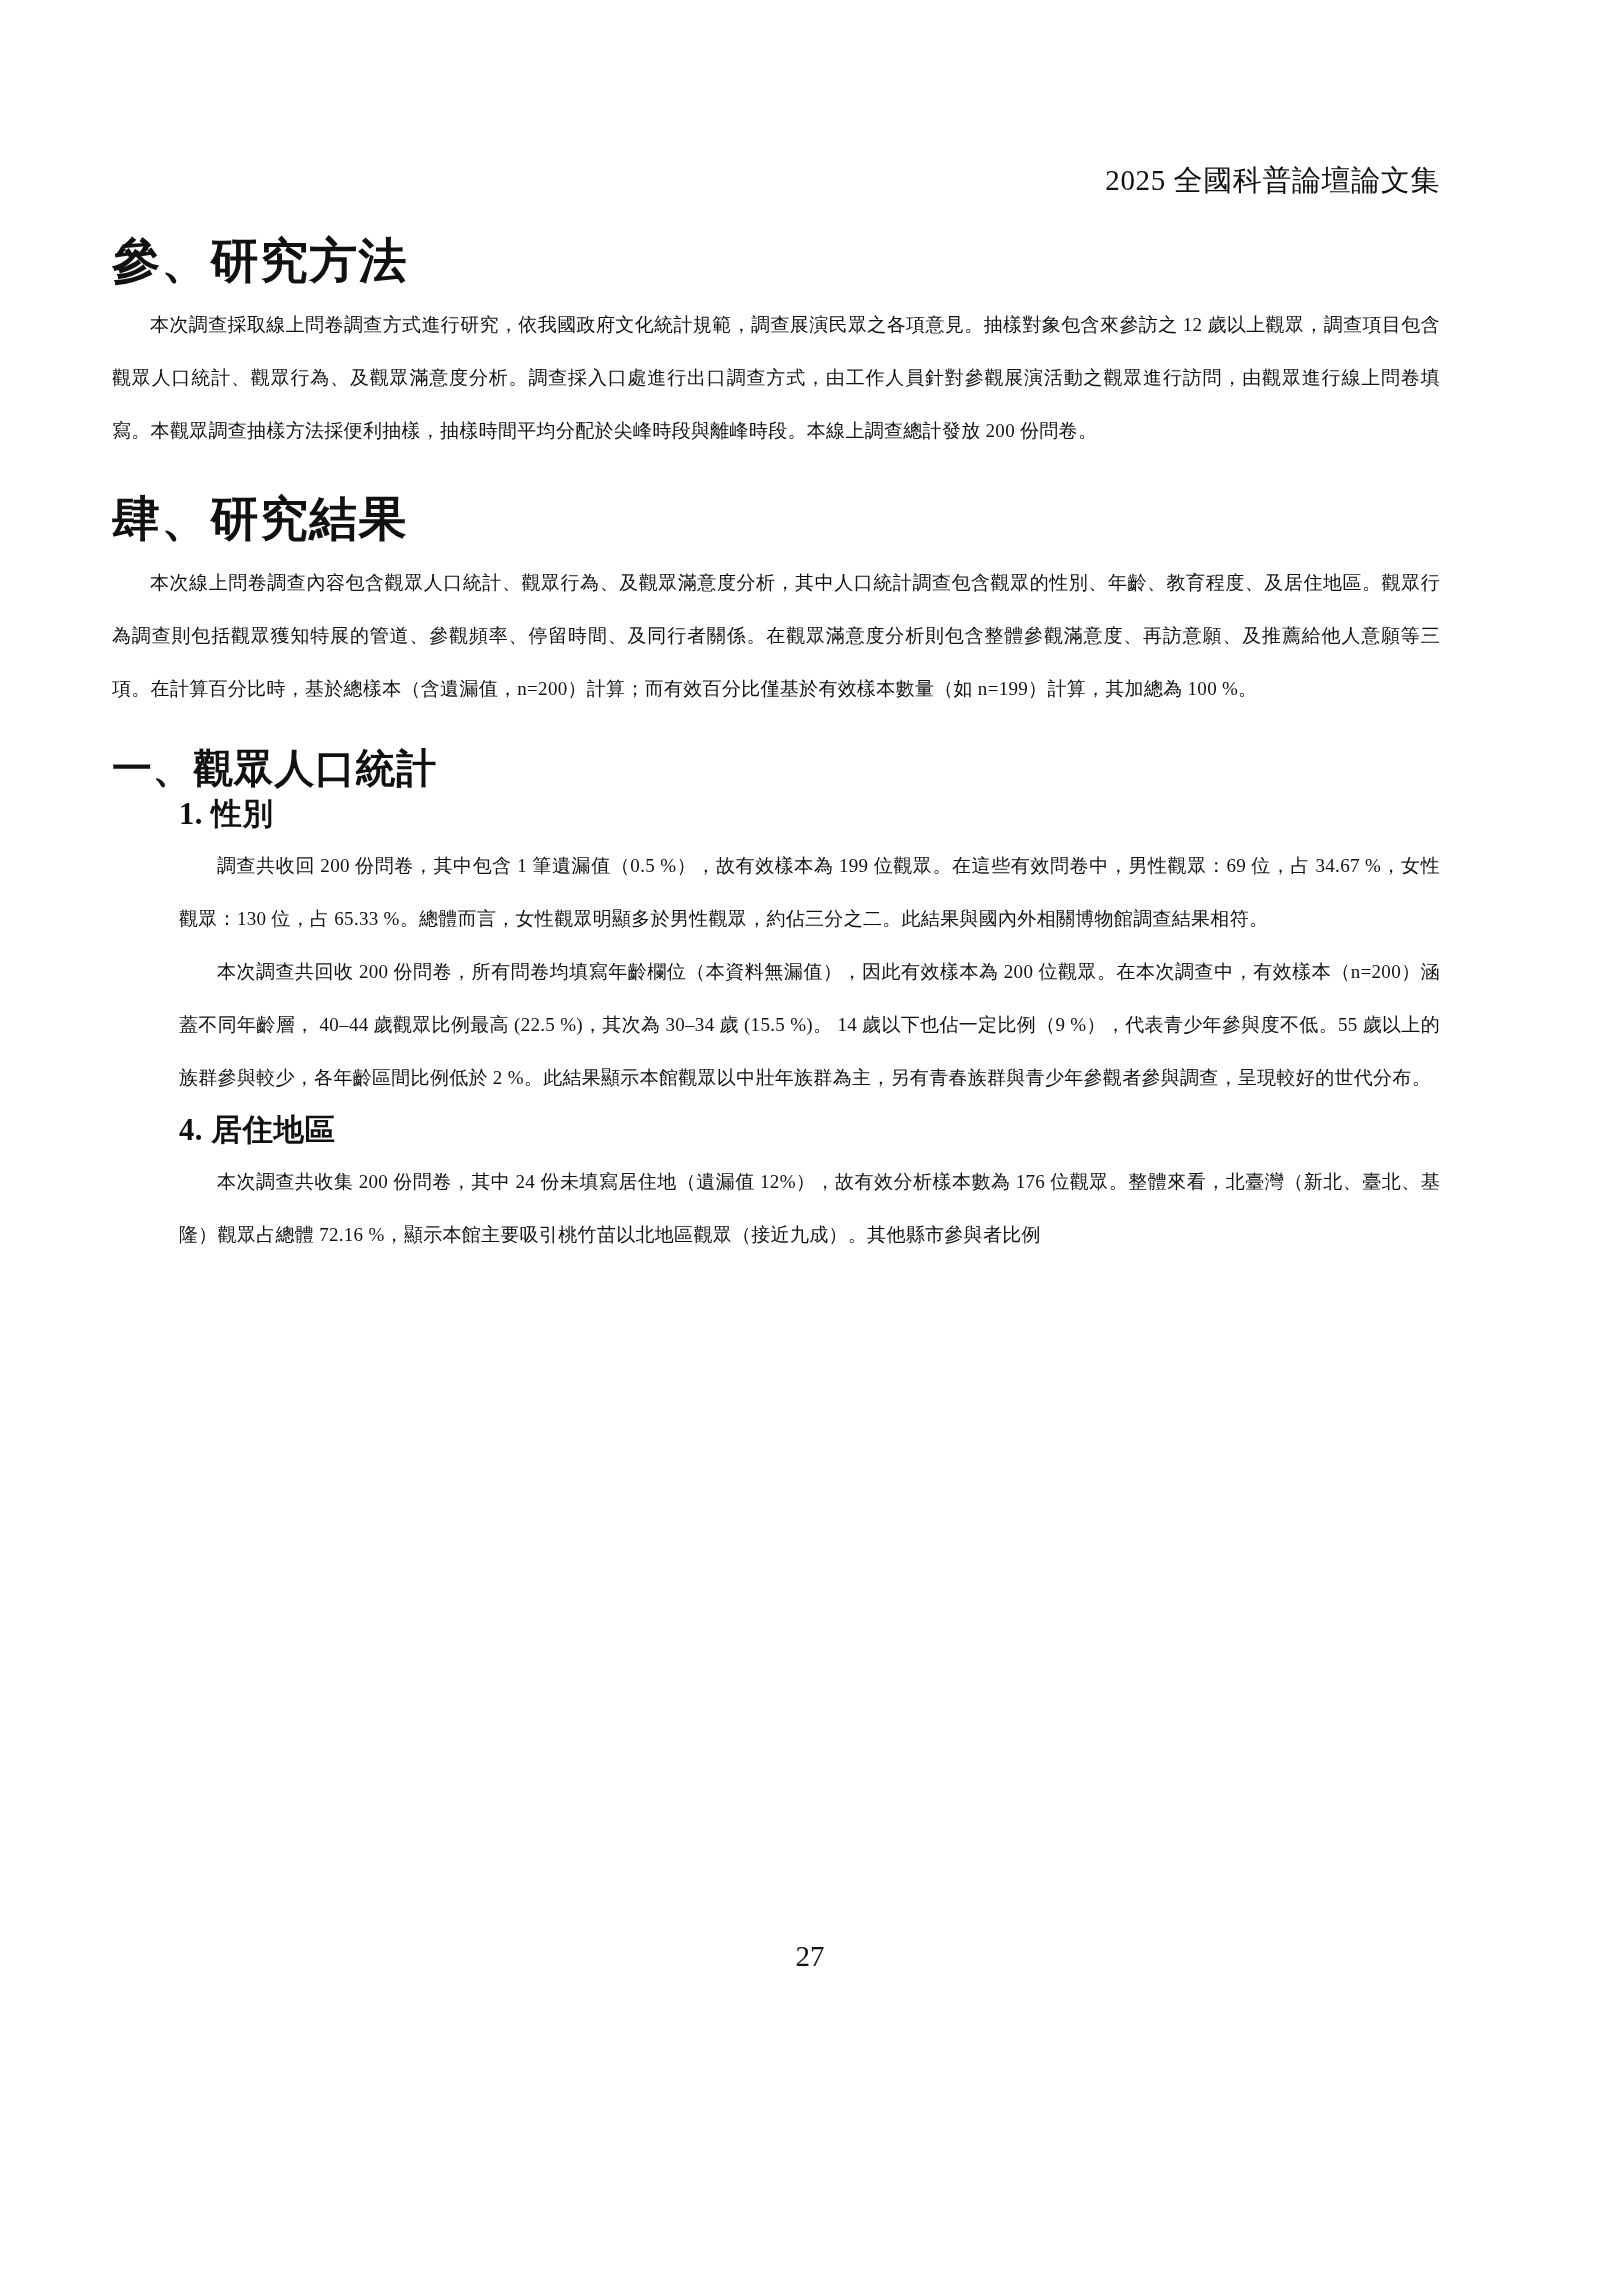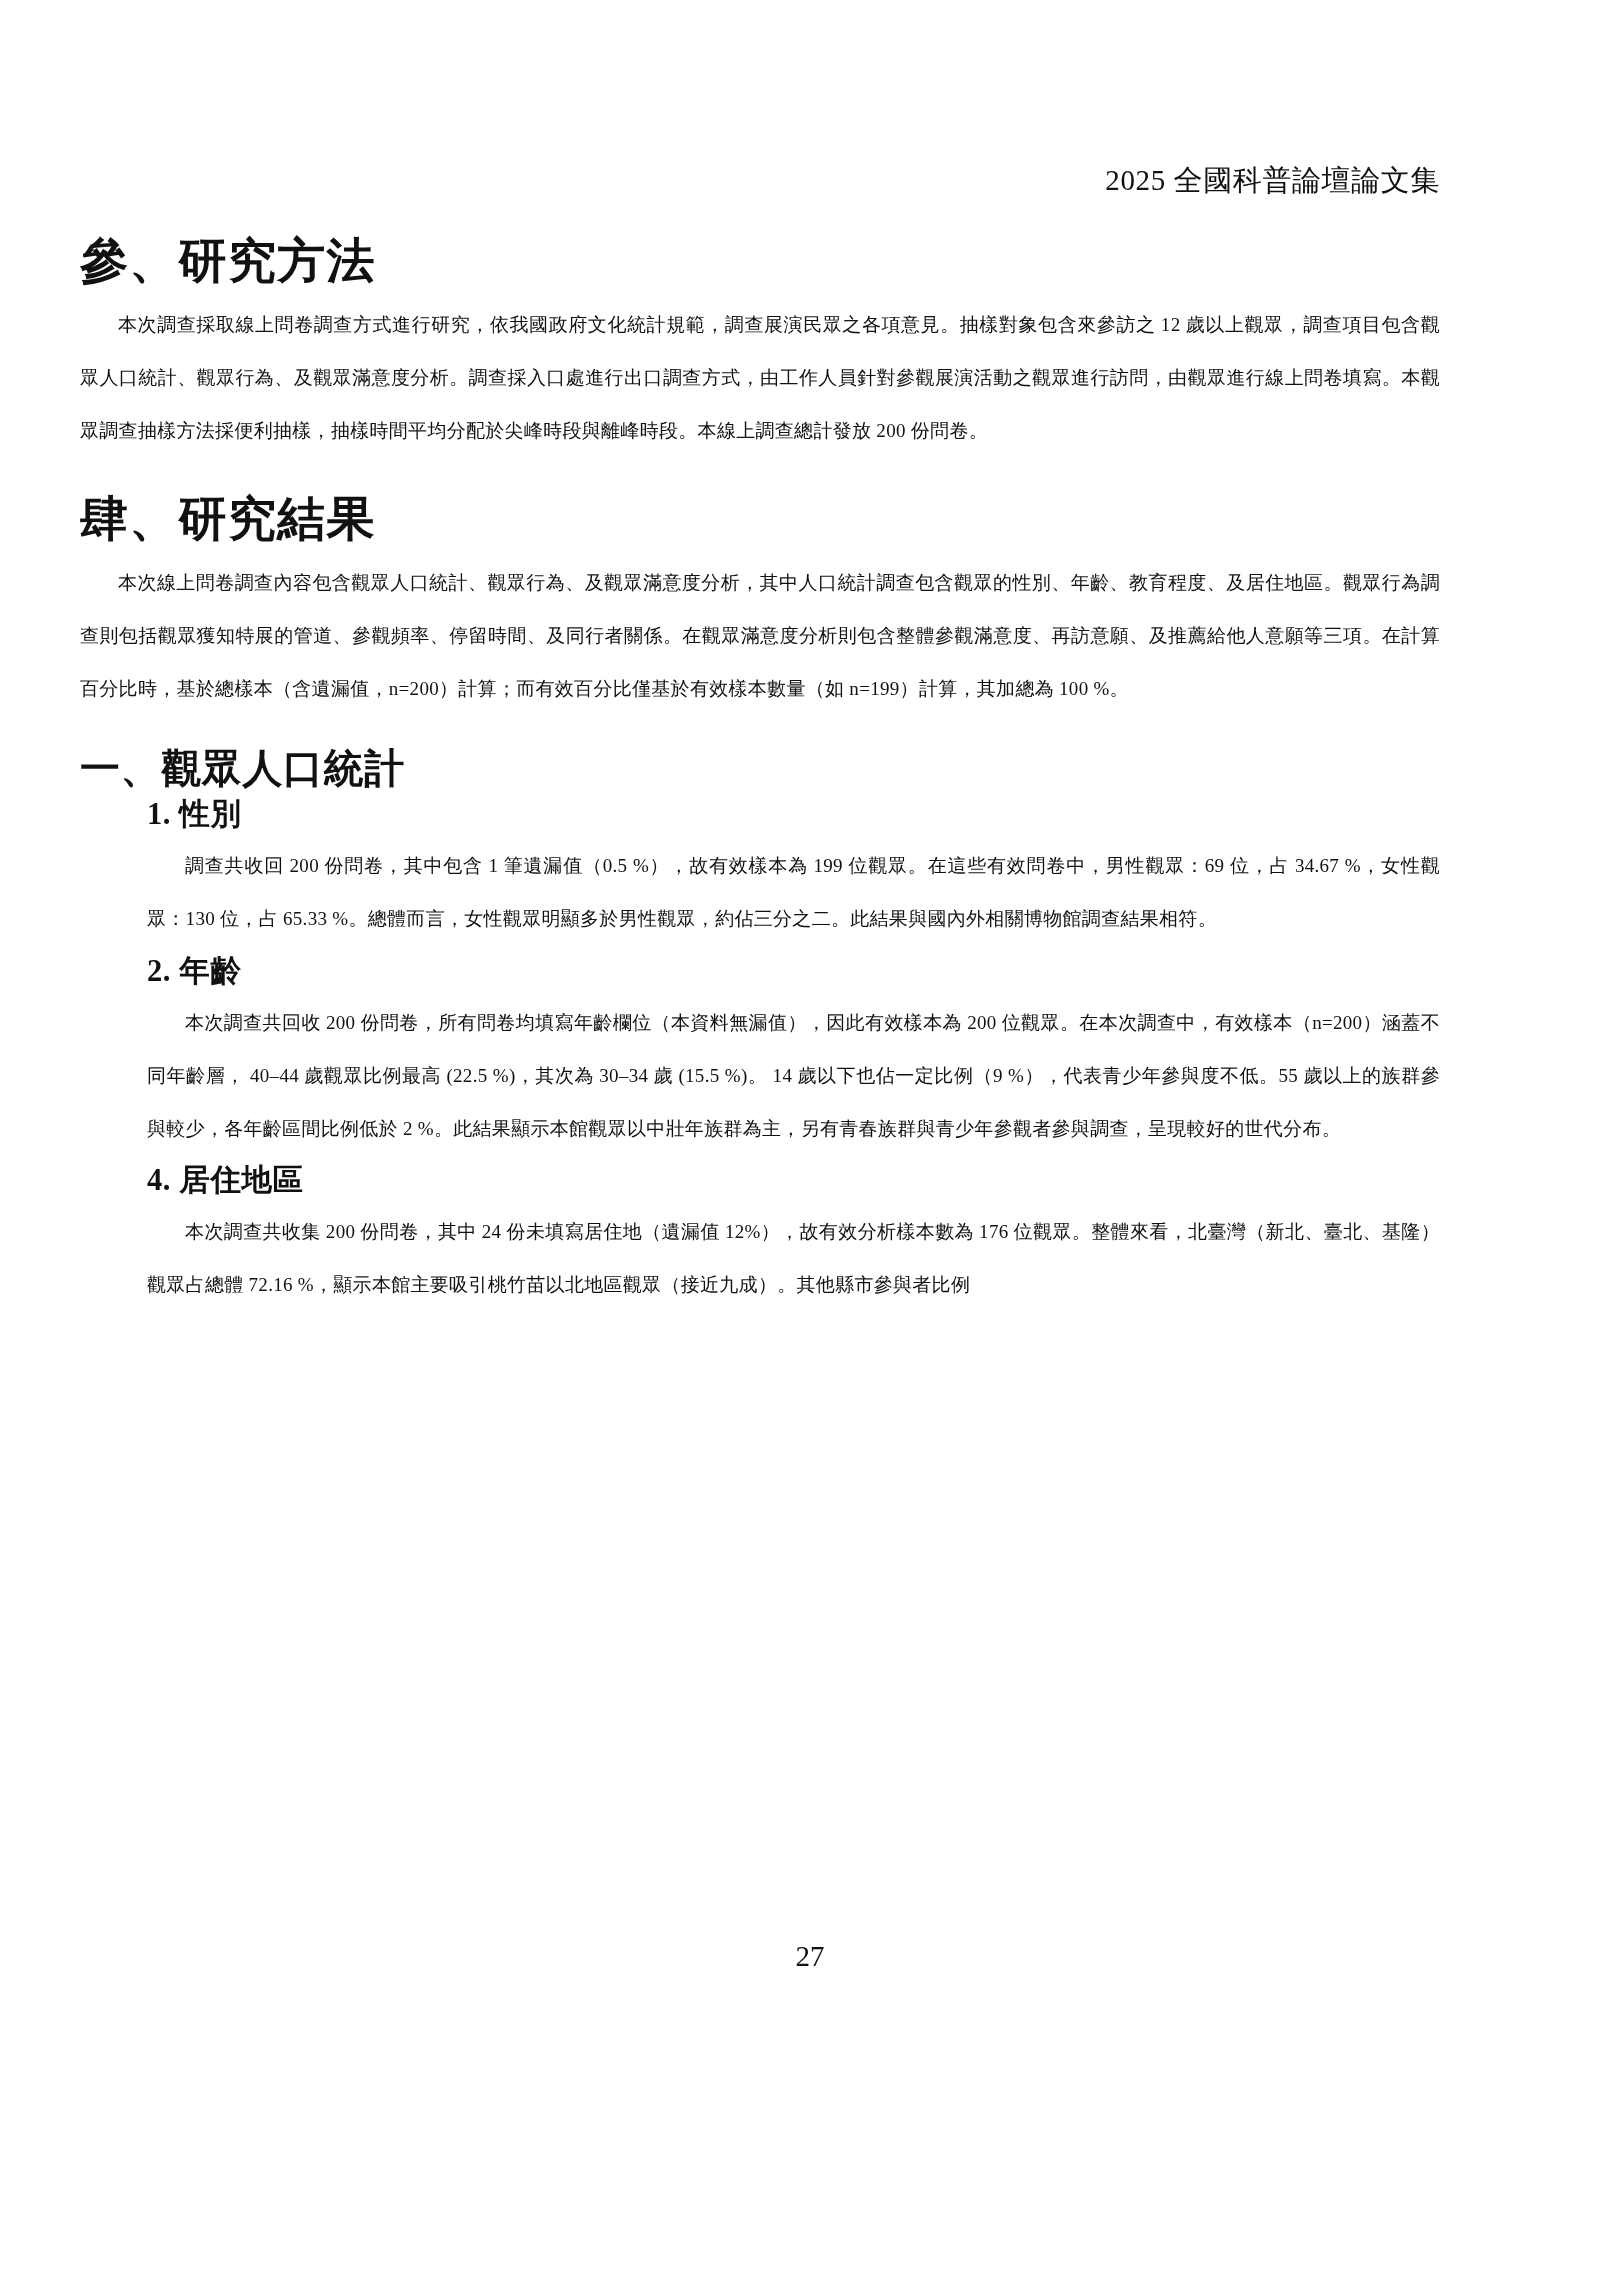--- a/index.html
+++ b/index.html
@@ -12,21 +12,21 @@
     height: 2273px;
     font-family: "Liberation Serif", "DejaVu Serif", serif;
     color: #111111;
     position: relative;
   }
   .page {
     position: relative;
     width: 1620px;
     height: 2273px;
     box-sizing: border-box;
-    padding: 162px 180px 0 80px;
+    padding: 162px 180px 0 112px;
     overflow: hidden;
   }
   .running-header {
     text-align: right;
     font-size: 29px;
     line-height: 37px;
     letter-spacing: 0.6px;
   }
   h1.section-heading {
     font-size: 48px;
@@ -89,21 +89,20 @@
   <p class="body-par">本次線上問卷調查內容包含觀眾人口統計、觀眾行為、及觀眾滿意度分析，其中人口統計調查包含觀眾的性別、年齡、教育程度、及居住地區。觀眾行為調查則包括觀眾獲知特展的管道、參觀頻率、停留時間、及同行者關係。在觀眾滿意度分析則包含整體參觀滿意度、再訪意願、及推薦給他人意願等三項。在計算百分比時，基於總樣本（含遺漏值，n=200）計算；而有效百分比僅基於有效樣本數量（如 n=199）計算，其加總為 100 %。</p>
 
   <h2 class="group-heading">一、觀眾人口統計</h2>
 
   <div class="subsection">
     <h3 class="sub-heading">1. 性別</h3>
     <p class="body-par">調查共收回 200 份問卷，其中包含 1 筆遺漏值（0.5 %），故有效樣本為 199 位觀眾。在這些有效問卷中，男性觀眾：69 位，占 34.67 %，女性觀眾：130 位，占 65.33 %。總體而言，女性觀眾明顯多於男性觀眾，約佔三分之二。此結果與國內外相關博物館調查結果相符。</p>
   </div>
 
   <div class="subsection">
-    <h3 class="sub-heading">2. 年齡</h3>
     <p class="body-par">本次調查共回收 200 份問卷，所有問卷均填寫年齡欄位（本資料無漏值），因此有效樣本為 200 位觀眾。在本次調查中，有效樣本（n=200）涵蓋不同年齡層， 40–44 歲觀眾比例最高 (22.5 %)，其次為 30–34 歲 (15.5 %)。 14 歲以下也佔一定比例（9 %），代表青少年參與度不低。55 歲以上的族群參與較少，各年齡區間比例低於 2 %。此結果顯示本館觀眾以中壯年族群為主，另有青春族群與青少年參觀者參與調查，呈現較好的世代分布。</p>
   </div>
 
 
   <div class="subsection">
     <h3 class="sub-heading">4. 居住地區</h3>
     <p class="body-par">本次調查共收集 200 份問卷，其中 24 份未填寫居住地（遺漏值 12%），故有效分析樣本數為 176 位觀眾。整體來看，北臺灣（新北、臺北、基隆）觀眾占總體 72.16 %，顯示本館主要吸引桃竹苗以北地區觀眾（接近九成）。其他縣市參與者比例</p>
   </div>
 
   <div class="page-number">27</div>

